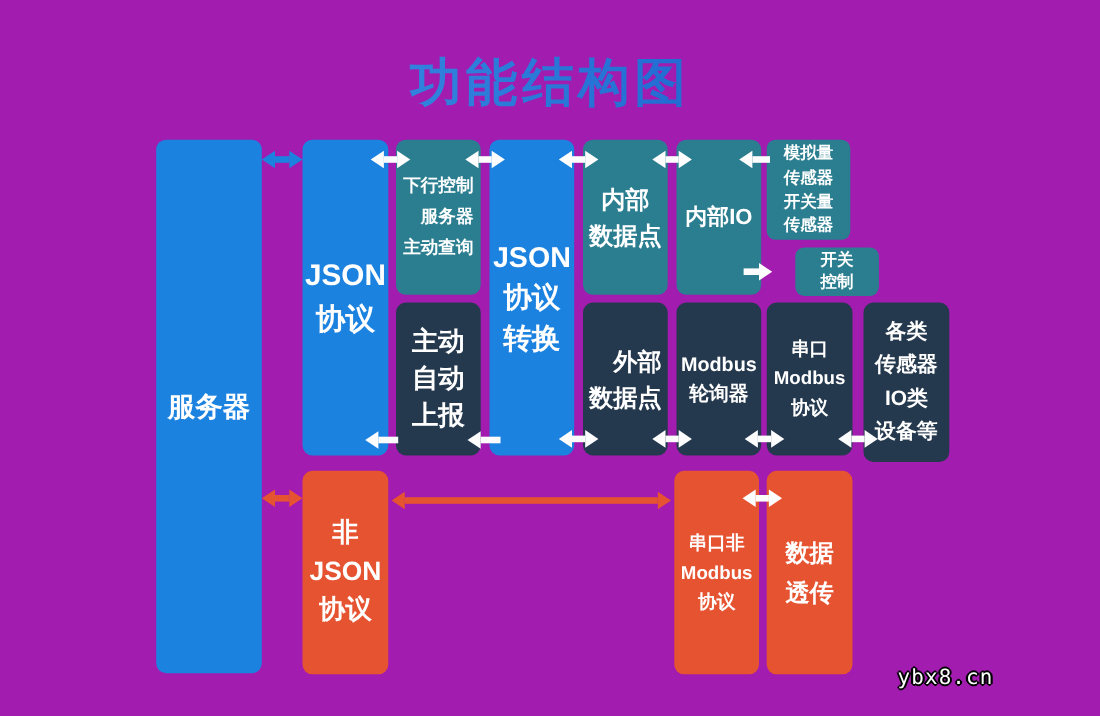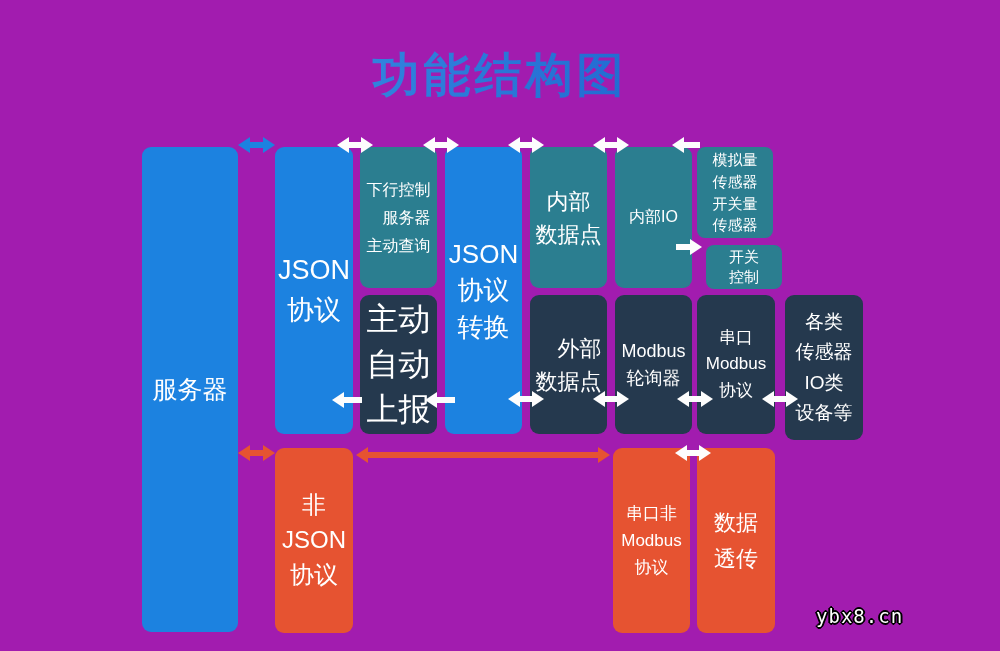--- a/index.html
+++ b/index.html
@@ -23,22 +23,21 @@
       color:transparent;
     }
   }
   .box{
     position:absolute;
     border-radius:9px;
     color:#ffffff;
     display:flex;align-items:center;justify-content:center;
     text-align:center;
     white-space:pre-line;
-    font-weight:400;
-    margin-top:20px;
+    font-weight:700;
   }
   .blue{background:#1c82e0;}
   .teal{background:#2b7e90;}
   .navy{background:#25394e;}
   .orange{background:#e65331;}
   .arrow{
     position:absolute;height:6px;background:currentColor;
   }
   .arrow.w{color:#fdfdfd;}
   .arrow.b{color:#1c82e0;}
@@ -74,45 +73,45 @@
 
   <div class="box blue" style="left:275px;top:127px;width:78px;height:287px;font-size:27px;line-height:1.45;">JSON
 协议</div>
   <div class="box orange" style="left:275px;top:428px;width:78px;height:185px;font-size:24px;line-height:1.45;">非
 JSON
 协议</div>
 
   <div class="box teal" style="left:360px;top:127px;width:77px;height:141px;font-size:16px;line-height:1.75;text-align:right;">下行控制
 服务器
 主动查询</div>
-  <div class="box navy" style="left:360px;top:275px;width:77px;height:139px;font-size:32px;line-height:1.4;">主动
+  <div class="box navy" style="left:360px;top:275px;width:77px;height:139px;font-size:24px;line-height:1.4;">主动
 自动
 上报</div>
 
   <div class="box blue" style="left:445px;top:127px;width:77px;height:287px;font-size:26px;line-height:1.4;">JSON
 协议
 转换</div>
 
   <div class="box teal" style="left:530px;top:127px;width:77px;height:141px;font-size:22px;line-height:1.5;">内部
 数据点</div>
   <div class="box navy" style="left:530px;top:275px;width:77px;height:139px;font-size:22px;line-height:1.5;text-align:right;">外部
 数据点</div>
 
-  <div class="box teal" style="left:615px;top:127px;width:77px;height:141px;font-size:16px;">内部IO</div>
+  <div class="box teal" style="left:615px;top:127px;width:77px;height:141px;font-size:20px;">内部IO</div>
   <div class="box navy" style="left:615px;top:275px;width:77px;height:139px;font-size:18px;line-height:1.5;">Modbus
 轮询器</div>
   <div class="box orange" style="left:613px;top:428px;width:77px;height:185px;font-size:17px;line-height:1.6;">串口非
 Modbus
 协议</div>
 
   <div class="box teal" style="left:697px;top:127px;width:76px;height:91px;font-size:15px;line-height:1.45;border-radius:8px;">模拟量
 传感器
 开关量
 传感器</div>
-  <div class="box teal" style="left:706px;top:225px;width:76px;height:44px;font-size:15px;line-height:1.35;border-radius:8px;">开关
+  <div class="box teal" style="left:723px;top:225px;width:76px;height:44px;font-size:15px;line-height:1.35;border-radius:8px;">开关
 控制</div>
   <div class="box navy" style="left:697px;top:275px;width:78px;height:139px;font-size:17px;line-height:1.55;">串口
 Modbus
 协议</div>
   <div class="box orange" style="left:697px;top:428px;width:78px;height:185px;font-size:22px;line-height:1.6;">数据
 透传</div>
 
   <div class="box navy" style="left:785px;top:275px;width:78px;height:145px;font-size:19px;line-height:1.6;">各类
 传感器
 IO类

